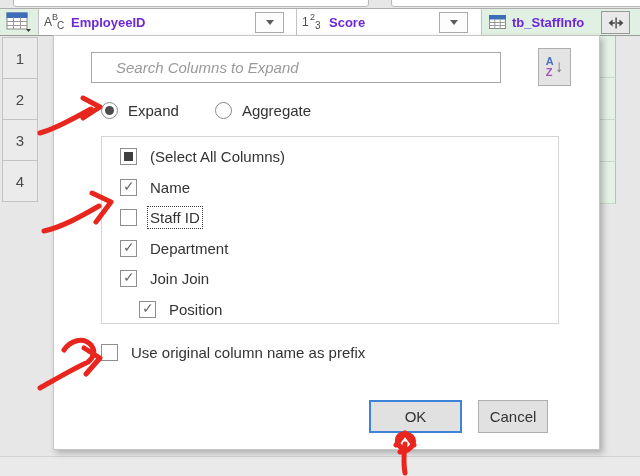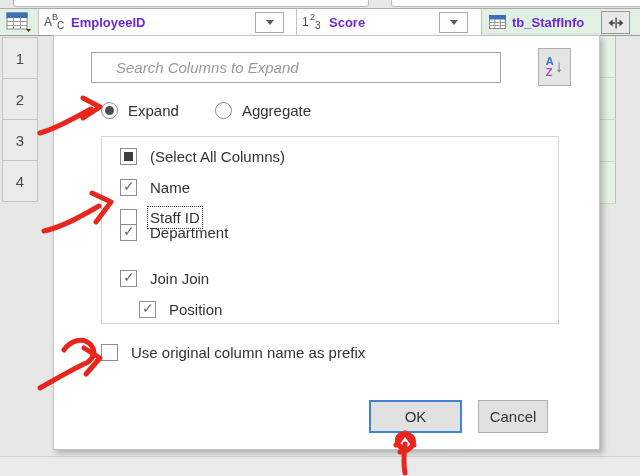--- a/index.html
+++ b/index.html
@@ -56,21 +56,21 @@
   .sort-a { color:#4171c2; } .sort-z { color:#9a57ba; }
   .sort-arrow { font-size:17px; color:#6d6d6d; }
 
   .radio-row { position:absolute; left:47px; top:66px; display:flex; align-items:center; gap:10px; }
   .radio { width:17px; height:17px; border:1px solid #8a8a8a; border-radius:50%; background:#fff; position:relative; flex:0 0 auto; }
   .radio.selected::before { content:""; position:absolute; left:3px; top:3px; width:9px; height:9px; border-radius:50%; background:#4c4c4c; }
   .radio-label { margin-right:26px; }
 
   .listbox { position:absolute; left:47px; top:100px; width:458px; height:188px; border:1px solid #d4d4d4; }
   .lrow { position:absolute; left:18px; display:flex; align-items:center; height:22px; }
-  .lr0{top:8px;} .lr1{top:39px;} .lr2{top:69px;} .lr3{top:84px;} .lr4{top:130px;} .lr5{top:161px;margin-left:19px;}
+  .lr0{top:8px;} .lr1{top:39px;} .lr2{top:69px;} .lr3{top:100px;} .lr4{top:130px;} .lr5{top:161px;margin-left:19px;}
   .cb { width:17px; height:17px; border:1px solid #8e8e8e; background:#fff; position:relative; flex:0 0 auto; }
   .cb.checked::before { content:"\2713"; position:absolute; left:2px; top:-2px; font-size:14px; color:#666; }
   .cb.indeterminate::before { content:""; position:absolute; left:3px; top:3px; width:9px; height:9px; background:#3f3f3f; }
   .cb-label { margin-left:13px; white-space:nowrap; }
   .cb-label.focused { outline:1px dotted #3a3a3a; outline-offset:2px; }
 
   .prefix-row { position:absolute; left:47px; top:308px; display:flex; align-items:center; }
 
   .btn { position:absolute; top:364px; height:33px; background:#e1e1e1; display:flex; align-items:center;
          justify-content:center; font-size:15px; color:#333; }

